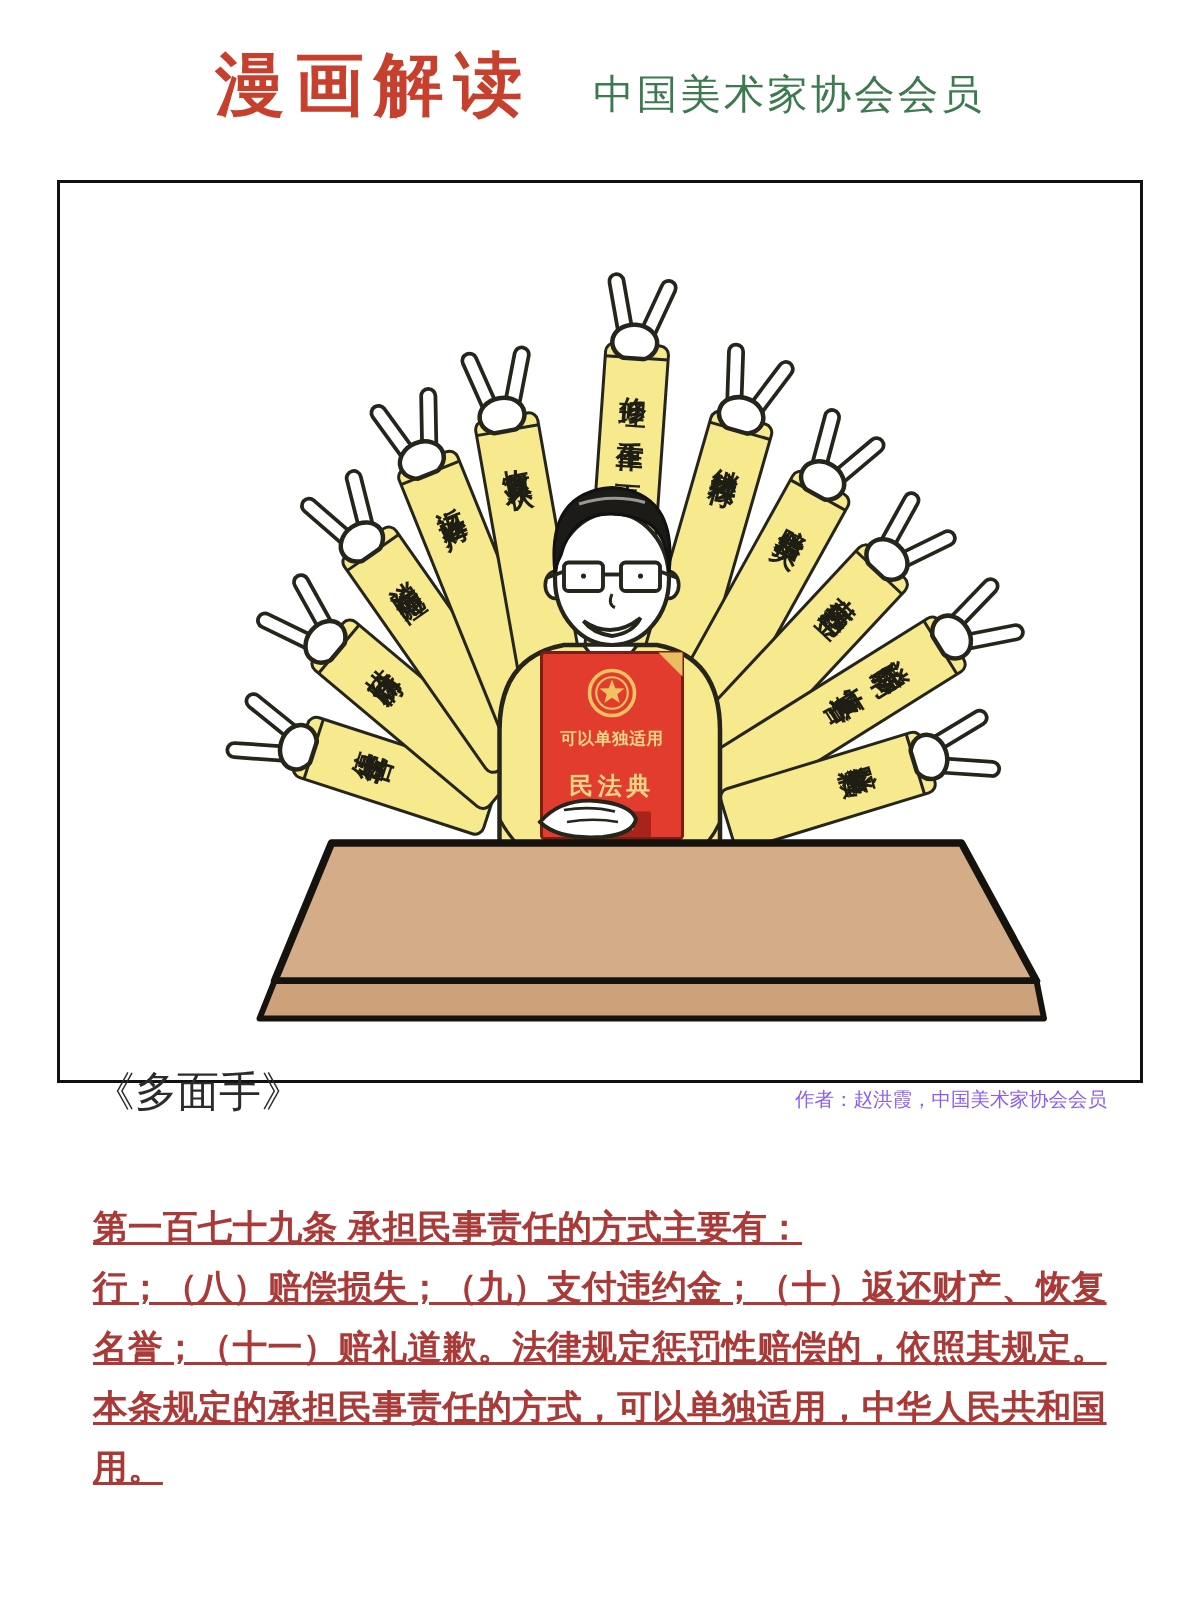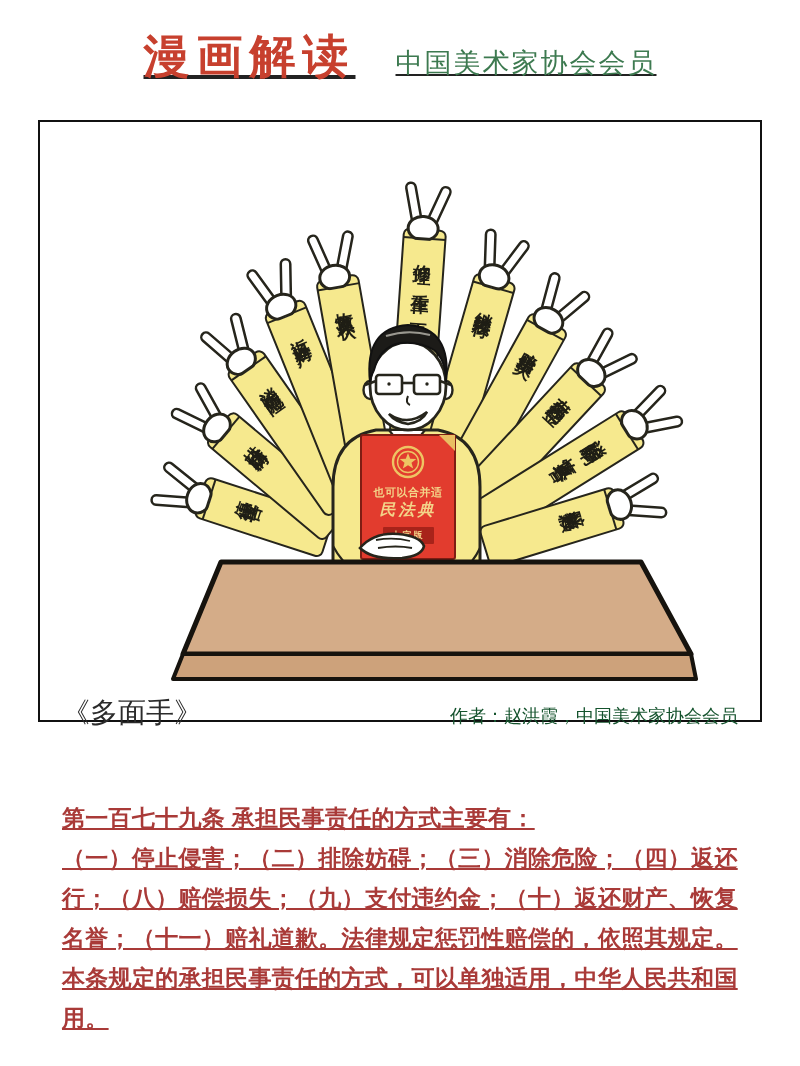--- a/index.html
+++ b/index.html
@@ -9,21 +9,21 @@
   }
   *{margin:0;padding:0;box-sizing:border-box;}
   html,body{background:#fff;}
   body{
     width:800px;height:1066px;position:relative;overflow:hidden;
     font-family:"Liberation Sans","DejaVu Sans",sans-serif;color:#222;
   }
   
   .header{
     position:absolute;top:26px;left:0;width:800px;
-    display:flex;justify-content:center;align-items:baseline;gap:40px;text-decoration:underline;
+    display:flex;justify-content:center;align-items:baseline;gap:40px;
   }
   .main-title{
     font-size:46px;font-weight:800;letter-spacing:7px;color:var(--c-title);
   }
   .sub-title{
     font-size:27px;font-weight:500;letter-spacing:2px;color:var(--c-subtitle);
   }
   
   .cartoon-frame{
     position:absolute;left:38px;top:120px;width:724px;height:602px;
@@ -57,34 +57,34 @@
   .book{
     position:absolute;left:320px;top:312px;width:96px;height:126px;z-index:4;
     background:var(--c-book);border:2.5px solid #7e1d13;border-radius:3px;
     display:flex;flex-direction:column;align-items:center;padding-top:8px;
   }
   .book .dogear{
     position:absolute;top:-1px;right:-1px;width:0;height:0;
     border-top:16px solid #e9be62;border-left:16px solid transparent;
   }
   .book-country{font-size:11px;font-weight:700;color:var(--c-gold);letter-spacing:.5px;margin-top:5px;white-space:nowrap;}
-  .book-title{font-size:16px;font-weight:700;color:var(--c-gold);letter-spacing:3px;margin-top:0;font-style:italic;}
+  .book-title{font-size:16px;font-weight:700;color:var(--c-gold);letter-spacing:3px;margin-top:14px;}
   .book-banner{
     margin-top:6px;background:#a8231a;color:var(--c-gold);
     font-size:9px;font-weight:700;letter-spacing:2px;padding:2px 9px;border-radius:1px;
   }
   .book-hand{position:absolute;left:-8px;bottom:-8px;width:88px;height:42px;}
   .table-svg{z-index:5;}
   
   .caption-row{
-    position:absolute;top:694px;left:62px;width:676px;
+    position:absolute;top:709px;left:62px;width:676px;
     display:flex;justify-content:space-between;align-items:baseline;
   }
   .caption-title{font-size:28px;font-weight:500;color:#2b2b2b;font-family:"Liberation Serif","DejaVu Serif",serif;}
-  .caption-credit{font-size:18px;color:#14532d;font-family:Liberation Mono, monospace;}
+  .caption-credit{font-size:13px;color:#8b5cf6;font-family:Liberation Mono, monospace;}
   
   .article{
     position:absolute;top:798px;left:62px;width:690px;
     color:var(--c-article);font-weight:700;font-size:23px;line-height:40px;
     letter-spacing:.3px;
   }
   .article-line{white-space:pre;text-decoration:underline;}
 </style>
 </head>
 <body>
@@ -233,21 +233,21 @@
       <path d="M31,94 Q50,107 69,92 Q64,102 50,104 Q37,102 31,94 Z" fill="#fff" stroke="#26251c" stroke-width="2.6"></path>
     </svg>
 
     <div class="book">
       <span class="dogear"></span>
       <svg width="36" height="36" viewBox="0 0 36 36">
         <circle cx="18" cy="18" r="15" fill="none" stroke="#eec463" stroke-width="2.4"></circle>
         <circle cx="18" cy="18" r="10.5" fill="none" stroke="#eec463" stroke-width="1.4"></circle>
         <path d="M18,9 L20.2,14.8 L26.3,15 L21.5,18.8 L23.2,24.6 L18,21.2 L12.8,24.6 L14.5,18.8 L9.7,15 L15.8,14.8 Z" fill="#eec463"></path>
       </svg>
-      <span class="book-country">也可以合并适</span>
+      <span class="book-country">可以单独适用</span>
       <span class="book-title">民法典</span>
       <span class="book-banner">大字版</span>
       <svg class="book-hand" viewBox="0 0 88 42">
         <path d="M6,24 Q20,8 44,10 Q66,12 70,22 Q68,32 48,34 Q18,36 6,24 Z" fill="#fff" stroke="#26251c" stroke-width="2.6"></path>
         <path d="M22,16 Q40,13 56,17 M24,24 Q42,21 58,24" fill="none" stroke="#26251c" stroke-width="1.8"></path>
       </svg>
     </div>
 
     <svg class="layer table-svg" viewBox="0 0 720 597">
       <polygon points="181,440 601,440 651,532 143,532" fill="#d4ac88" stroke="#16130e" stroke-width="5" stroke-linejoin="round"></polygon>
@@ -257,18 +257,17 @@
   </div>
 </div>
 
 <div class="caption-row">
   <span class="caption-title">《多面手》</span>
   <span class="caption-credit">作者：赵洪霞，中国美术家协会会员</span>
 </div>
 
 <div class="article">
   <div class="article-line">第一百七十九条 承担民事责任的方式主要有：</div>
-  <div class="article-line">（一）停止侵害；（二）排除妨碍；（三）消除危险；（四）返还</div>
   <div class="article-line">行；（八）赔偿损失；（九）支付违约金；（十）返还财产、恢复</div>
   <div class="article-line">名誉；（十一）赔礼道歉。法律规定惩罚性赔偿的，依照其规定。</div>
   <div class="article-line">本条规定的承担民事责任的方式，可以单独适用，中华人民共和国</div>
   <div class="article-line">用。</div>
 </div>
 
 </body></html>

